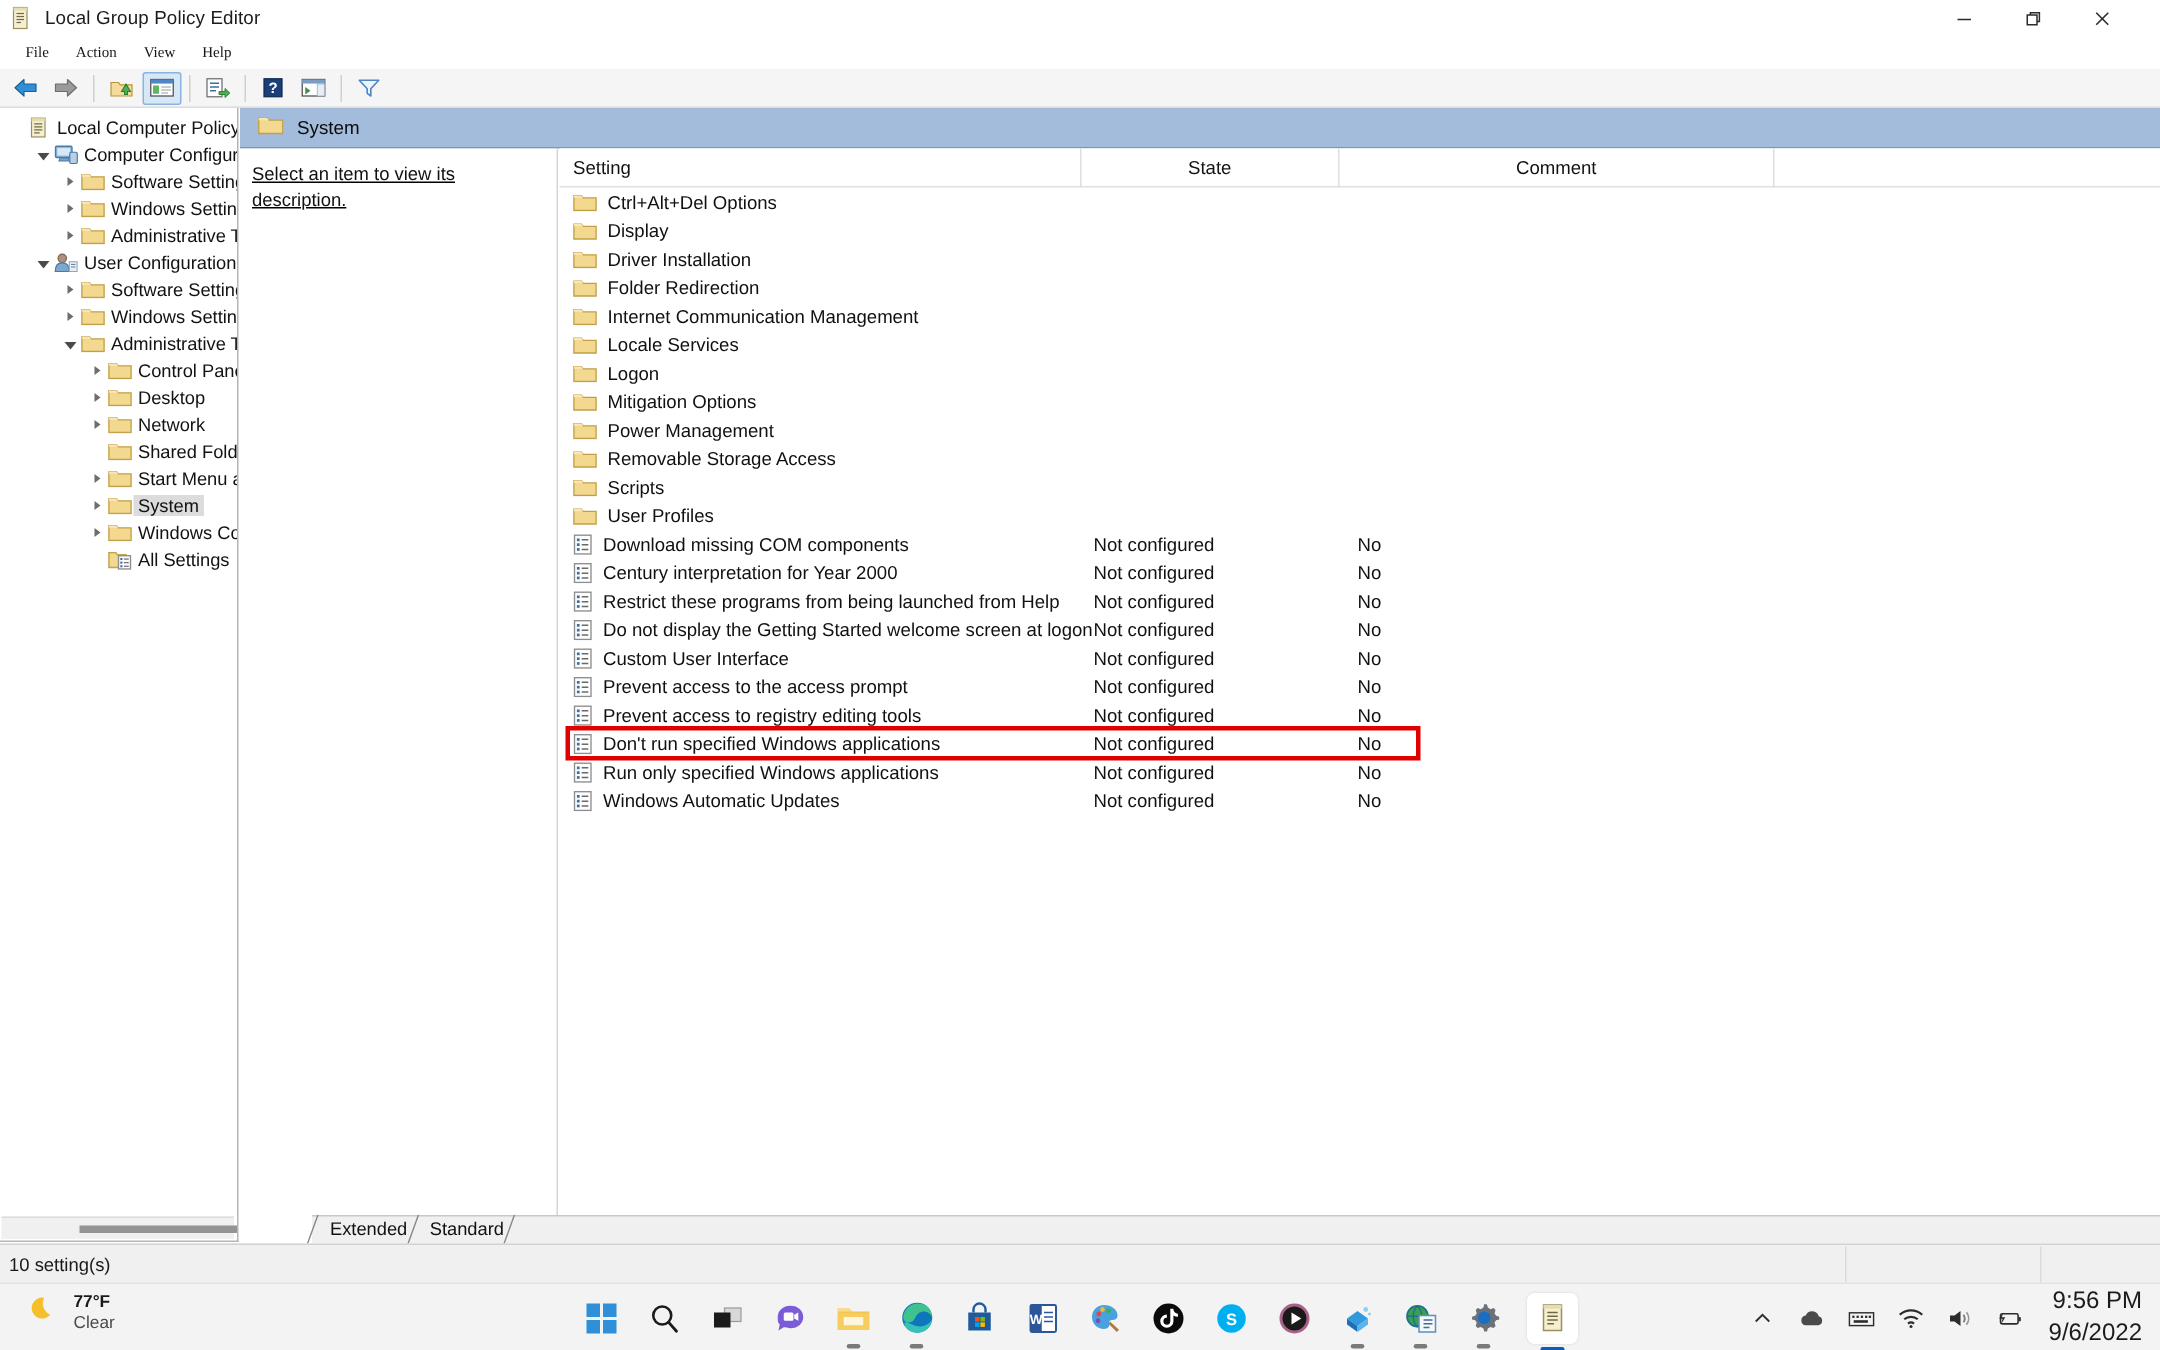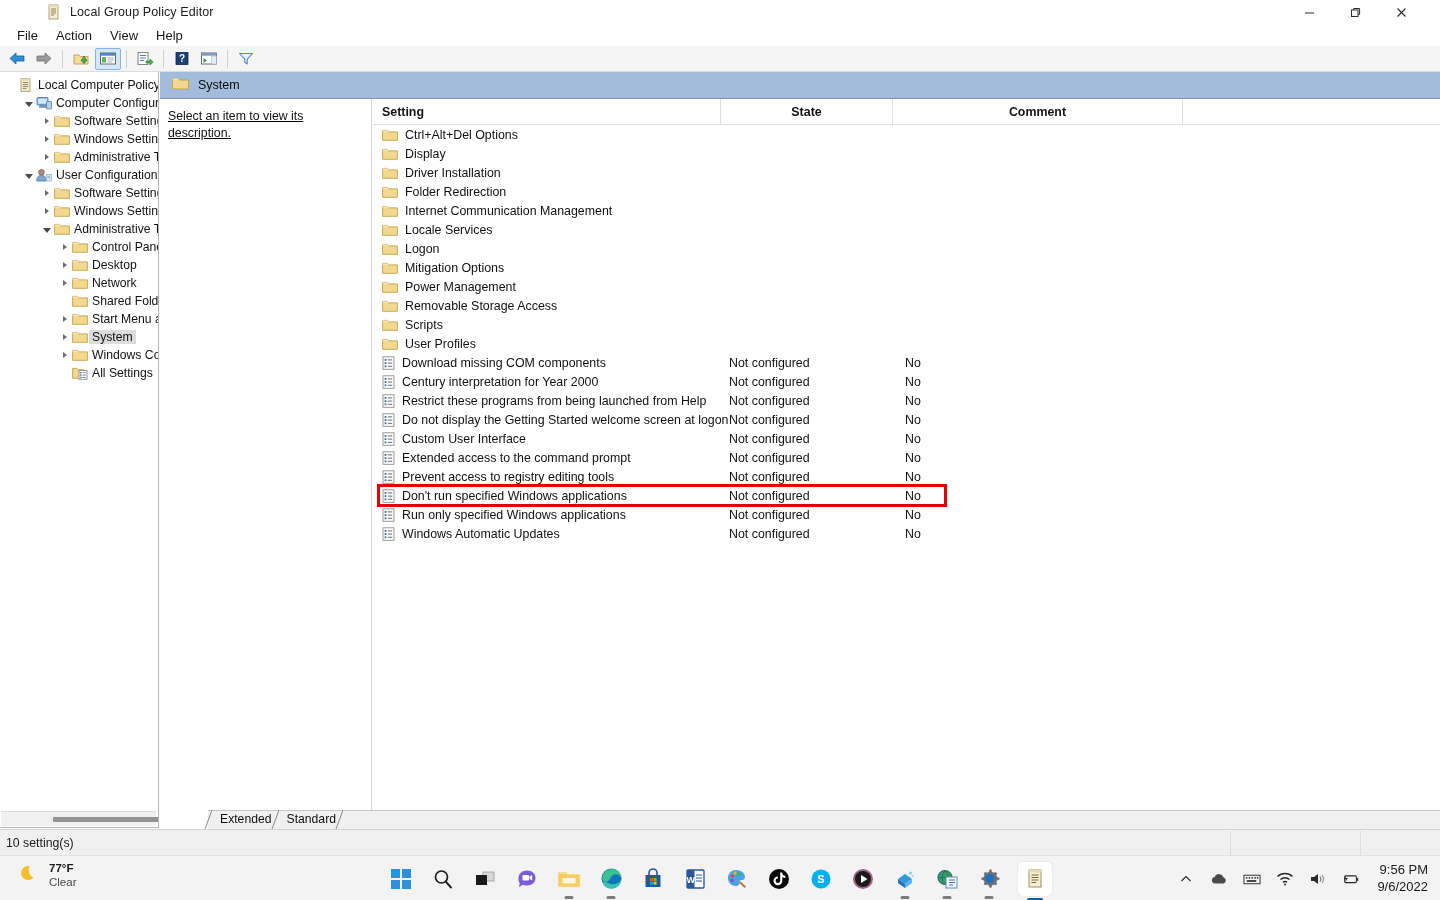--- a/index.html
+++ b/index.html
@@ -7,39 +7,39 @@
     width: 1440px; height: 900px;
     font-family: "Liberation Sans", sans-serif;
     background: #ffffff;
     overflow: hidden;
   }
   #screen { position: relative; width: 1440px; height: 900px; background:#fff; }
 
   
   .titlebar {
     position:absolute; left:0; top:0; width:1424px; height:24px;
-    background:#ffffff; display:flex; align-items:center;padding-left:40px;
+    background:#ffffff; display:flex; align-items:center;
   }
   .titlebar .tb-icon { margin-left:6px; width:16px; height:16px; position:relative; }
   .titlebar .tb-title {
     margin-left:8px; font-size:12.5px; color:#1b1b1b; letter-spacing:0.1px;
   }
   .winbtns { position:absolute; right:0; top:0; height:24px; display:flex; }
   .winbtn {
     width:46px; height:24px; display:flex; align-items:center; justify-content:center;
     font-size:11px; color:#2b2b2b;
   }
 
   
   .menubar {
     position:absolute; left:0; top:24px; width:1440px; height:22px;
     background:#ffffff; display:flex; align-items:center; padding-left:8px;
   }
   .menuitem {
-    font-size:13px; color:#161616; padding:2px 9px; cursor:default;
+    font-size:10px; color:#161616; padding:2px 9px; cursor:default;font-family:Liberation Serif, serif;
   }
 
   
   .toolbar {
     position:absolute; left:0; top:46px; width:1440px; height:26px;
     background:#f5f5f5; border-bottom:1px solid #dcdcdc;
     display:flex; align-items:center; padding-left:4px; gap:1px;
   }
   .tbtn {
     width:26px; height:22px; display:flex; align-items:center; justify-content:center;
@@ -90,21 +90,21 @@
   }
   .descpane .dtext { font-size:12.3px; color:#111; line-height:1.35; }
 
   .listpane { position:absolute; left:213px; top:27px; width:1067px; height:729px; background:#fff; }
   .colhdr {
     position:absolute; left:0; top:0; width:1067px; height:26px;
     background:#ffffff; border-bottom:1px solid #e0e0e0; display:flex;
   }
   .col {
     font-size:12.4px; color:#131313; display:flex; align-items:center;
-    border-right:1px solid #dedede; padding-left:9px; height:26px;font-weight:bold;
+    border-right:1px solid #dedede; padding-left:9px; height:26px;
   }
   .col.c-setting { width:348px; }
   .col.c-state { width:172px; justify-content:center; padding-left:0; }
   .col.c-comment { width:290px; justify-content:center; padding-left:0; }
   .col.c-pad { flex:1; border-right:none; }
 
   .rows { position:absolute; left:0; top:26px; width:852px; }
   .row {
     display:flex; align-items:center; height:19px; font-size:12.4px; color:#111;
     position:relative;
@@ -166,21 +166,21 @@
   .tbapp.focused:after {
     content:''; position:absolute; bottom:-5px; left:50%; transform:translateX(-50%);
     width:16px; height:3px; background:#0a5fb4; border-radius:2px;
   }
 
   .systray {
     position:absolute; right:12px; top:0; height:45px; display:flex; align-items:center; gap:15px;
   }
   .trayicon { width:18px; height:18px; display:flex; align-items:center; justify-content:center; color:#2b2b2b; }
   .clock { display:flex; flex-direction:column; align-items:flex-end; line-height:1.3; margin-left:2px; }
-  .clock div { font-size:13px; color:#1b1b1b; }
+  .clock div { font-size:16px; color:#1b1b1b; }
 </style>
 </head>
 <body>
 
 <div id="screen">
 
   <div class="titlebar">
     <span class="tb-icon">
       <svg width="16" height="16" viewBox="0 0 16 16">
         <rect x="3" y="1" width="9" height="14" fill="#f5efd0" stroke="#9a8f60" stroke-width="0.8"></rect>
@@ -745,21 +745,21 @@
                   <svg width="13" height="14" viewBox="0 0 13 14">
                     <rect x="1" y="0.8" width="11" height="12.5" fill="#fdfdfd" stroke="#8d8d8d" stroke-width="0.9"></rect>
                     <rect x="2.6" y="3" width="1.8" height="1.8" fill="#3a6ea5"></rect>
                     <rect x="2.6" y="6.2" width="1.8" height="1.8" fill="#3a6ea5"></rect>
                     <rect x="2.6" y="9.4" width="1.8" height="1.8" fill="#3a6ea5"></rect>
                     <line x1="5.8" y1="3.9" x2="10.2" y2="3.9" stroke="#6a6a6a" stroke-width="1"></line>
                     <line x1="5.8" y1="7.1" x2="10.2" y2="7.1" stroke="#6a6a6a" stroke-width="1"></line>
                     <line x1="5.8" y1="10.3" x2="10.2" y2="10.3" stroke="#6a6a6a" stroke-width="1"></line>
                   </svg>
                 </span>
-                <span class="nm">Extended access to the command prompt</span>
+                <span class="nm">Prevent access to the access prompt</span>
               </div>
               <div class="r-state">Not configured</div>
               <div class="r-comment">No</div>
             </div>
             <div class="row">
               <div class="r-name">
                 <span style="display: flex; align-items: center; flex: 0 0 auto;">
                   <svg width="13" height="14" viewBox="0 0 13 14">
                     <rect x="1" y="0.8" width="11" height="12.5" fill="#fdfdfd" stroke="#8d8d8d" stroke-width="0.9"></rect>
                     <rect x="2.6" y="3" width="1.8" height="1.8" fill="#3a6ea5"></rect>

